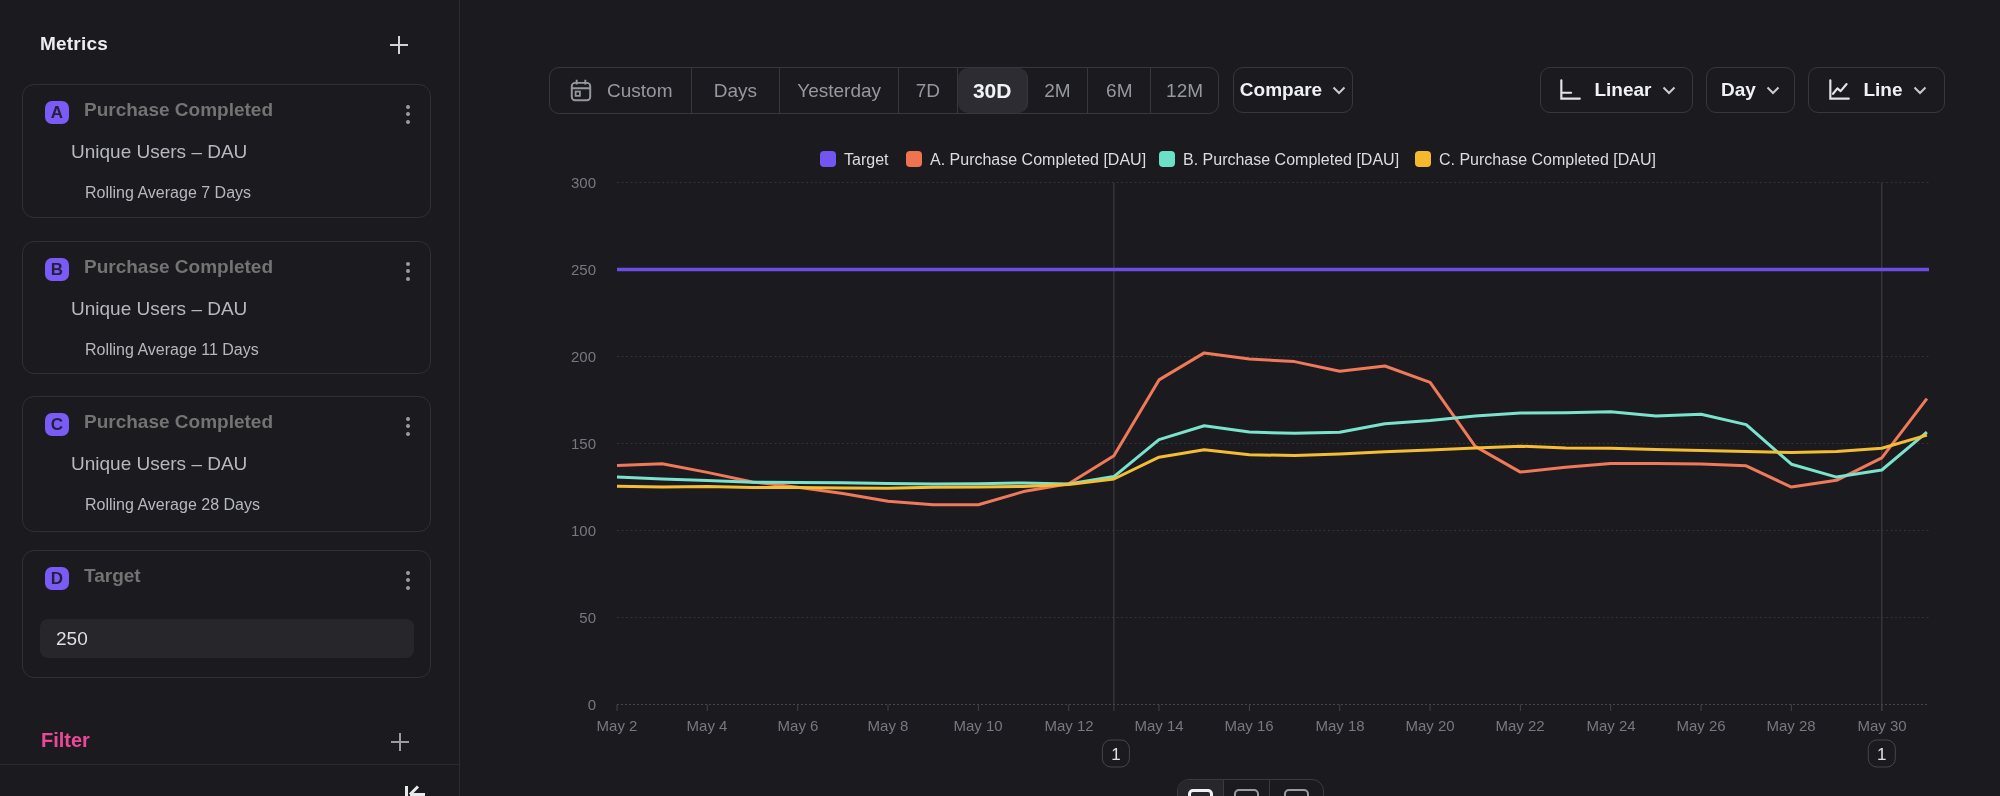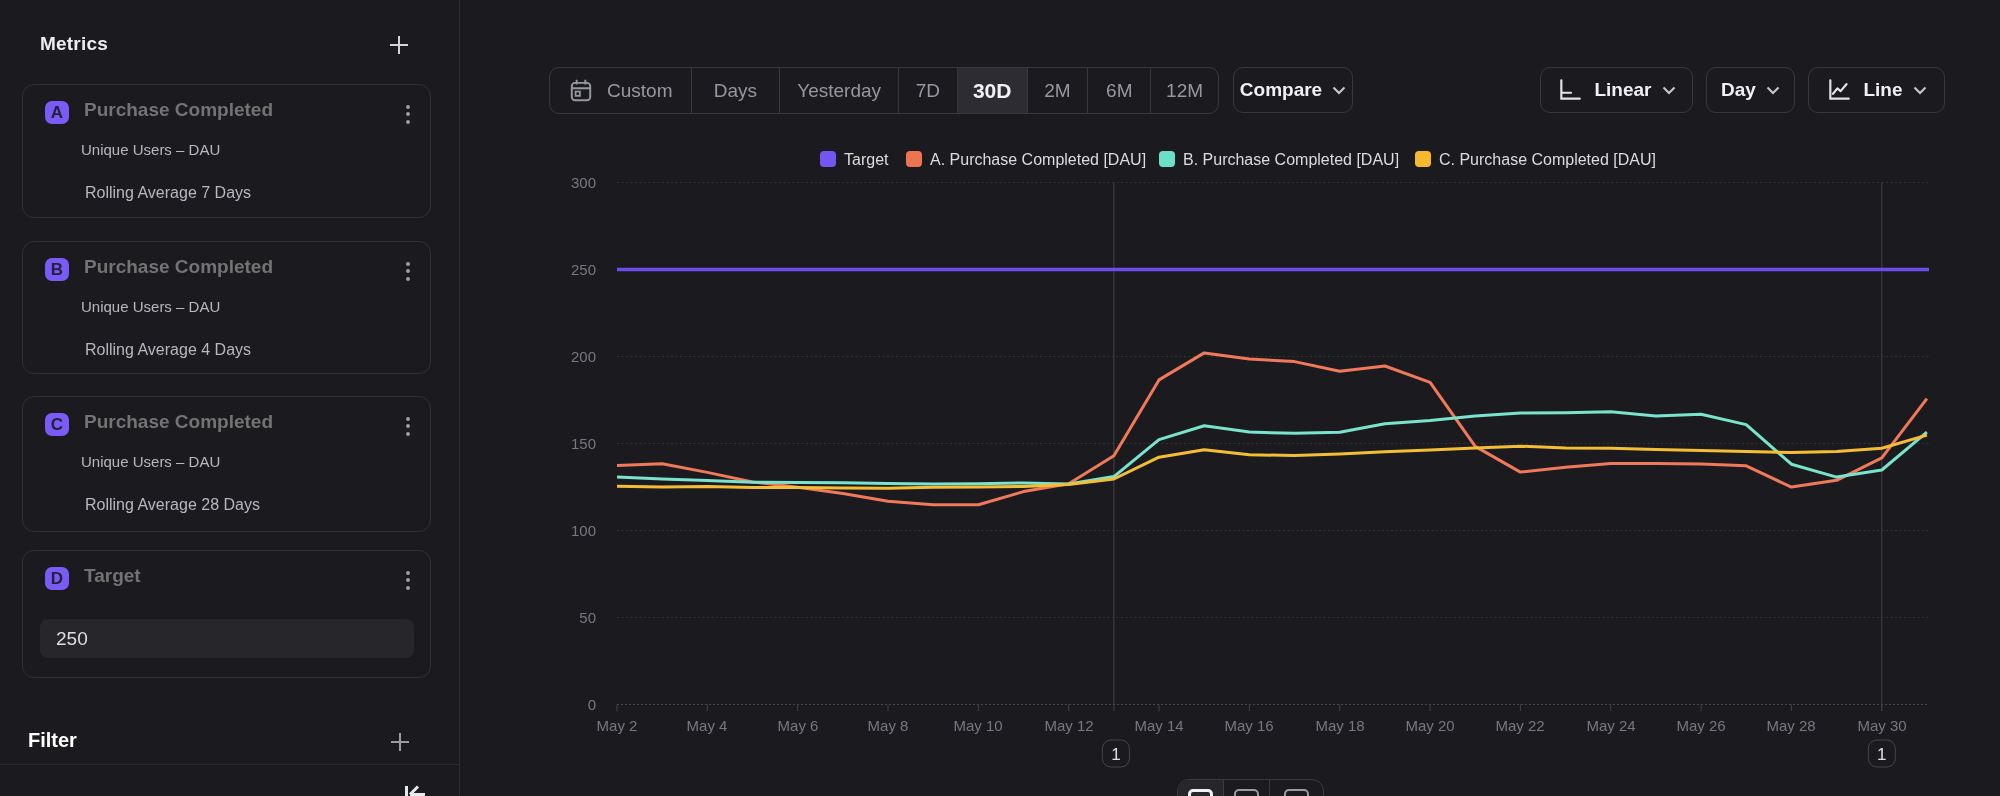--- a/index.html
+++ b/index.html
@@ -5,32 +5,32 @@
   * { margin:0; padding:0; box-sizing:border-box; }
   html,body { width:2000px; height:796px; background:#1b1b1f; font-family:"Liberation Sans", sans-serif; overflow:hidden; position:relative; }
   .abs { position:absolute; }
 
   
   #sidebar { position:absolute; left:0; top:0; width:460px; height:796px; border-right:1px solid #2b2b30; }
   .sb-title { position:absolute; left:40px; top:33px; font-size:19px; font-weight:700; color:#ededf0; letter-spacing:0.2px; }
   .card { position:absolute; left:22px; width:409px; border:1px solid #2f2f35; border-radius:12px; }
   .badge { position:absolute; left:22px; top:16px; width:24px; height:23px; background:#7b5bf5; border-radius:7px; color:#23203a; font-size:17px; font-weight:700; text-align:center; line-height:23px; }
   .ctitle { position:absolute; left:61px; top:14px; font-size:19px; font-weight:700; color:#737373; }
-  .csub1 { position:absolute; left:58px; top:56px; font-size:15px; color:#b7b8be; }
+  .csub1 { position:absolute; left:48px; top:56px; font-size:19px; color:#b7b8be; }
   .csub2 { position:absolute; left:62px; top:99px; font-size:16px; color:#b7b8be; }
   .kebab { position:absolute; right:20px; top:20px; width:4px; }
   .kebab div { width:4px; height:4px; border-radius:50%; background:#9b9ca2; margin-bottom:3.3px; }
   .plus { stroke:#d2d3d6; stroke-width:2; }
 
   
   .btn { position:absolute; top:67px; height:46px; border:1px solid #37373d; border-radius:10px; display:flex; align-items:center; justify-content:center; color:#f0f1f4; font-size:19px; font-weight:700; }
   .seg { position:absolute; left:549px; top:67px; width:670px; height:47px; border:1px solid #37373d; border-radius:10px; display:flex; overflow:hidden; }
   .seg > div { display:flex; align-items:center; justify-content:center; color:#97989f; font-size:19px; border-right:1px solid #37373d; }
   .seg > div:last-child { border-right:none; }
-  .seg .active { background:#2c2c32; color:#f2f3f5; font-weight:700; }
+  .seg .active { background:#2c2c32; color:#f2f3f5; font-weight:700;border-radius:10px; }
   .chev { margin-left:10px; }
 </style>
 </head>
 <body>
 
 <div id="sidebar">
   <div class="sb-title">Metrics</div>
   <svg class="abs" style="left:388px; top:34px;" width="22" height="22" viewBox="0 0 22 22">
       <path class="plus" d="M11 2 V20 M2 11 H20" fill="none"></path>
     </svg>
@@ -49,21 +49,21 @@
 
   <div class="card" style="top:241px; height:133px;">
     <div class="badge">B</div>
     <div class="ctitle">Purchase Completed</div>
     <div class="kebab">
         <div></div>
         <div></div>
         <div></div>
       </div>
     <div class="csub1">Unique Users – DAU</div>
-    <div class="csub2">Rolling Average 4 Days</div>
+    <div class="csub2">Rolling Average 11 Days</div>
   </div>
 
   <div class="card" style="top:396px; height:136px;">
     <div class="badge">C</div>
     <div class="ctitle">Purchase Completed</div>
     <div class="kebab">
         <div></div>
         <div></div>
         <div></div>
       </div>
@@ -75,21 +75,21 @@
     <div class="badge">D</div>
     <div class="ctitle">Target</div>
     <div class="kebab">
         <div></div>
         <div></div>
         <div></div>
       </div>
     <div style="position:absolute; left:17px; top:68px; width:374px; height:39px; background:#26262b; border-radius:8px; color:#dedfe2; font-size:19px; line-height:39px; padding-left:16px;">250</div>
   </div>
 
-  <div style="position:absolute; left:28px; top:729px; font-size:20px; font-weight:700; color:#ffffff;">Filter</div>
+  <div style="position:absolute; left:41px; top:729px; font-size:20px; font-weight:700; color:#ec4899;">Filter</div>
   <svg class="abs" style="left:389px; top:731px;" width="22" height="22" viewBox="0 0 22 22">
       <path d="M11 2 V20 M2 11 H20" stroke="#9a9ca2" stroke-width="2" fill="none"></path>
     </svg>
   <div style="position:absolute; left:0; top:764px; width:459px; border-top:1px solid #2a2a2f;"></div>
   <svg class="abs" style="left:398px; top:782px;" width="30" height="14" viewBox="0 0 30 14">
       <path d="M8.5 4 V18 M27 12.5 H12 M20 4.5 L12 12.5" stroke="#e8e9eb" stroke-width="3" fill="none"></path>
     </svg>
 </div>
 
 <div class="seg">

